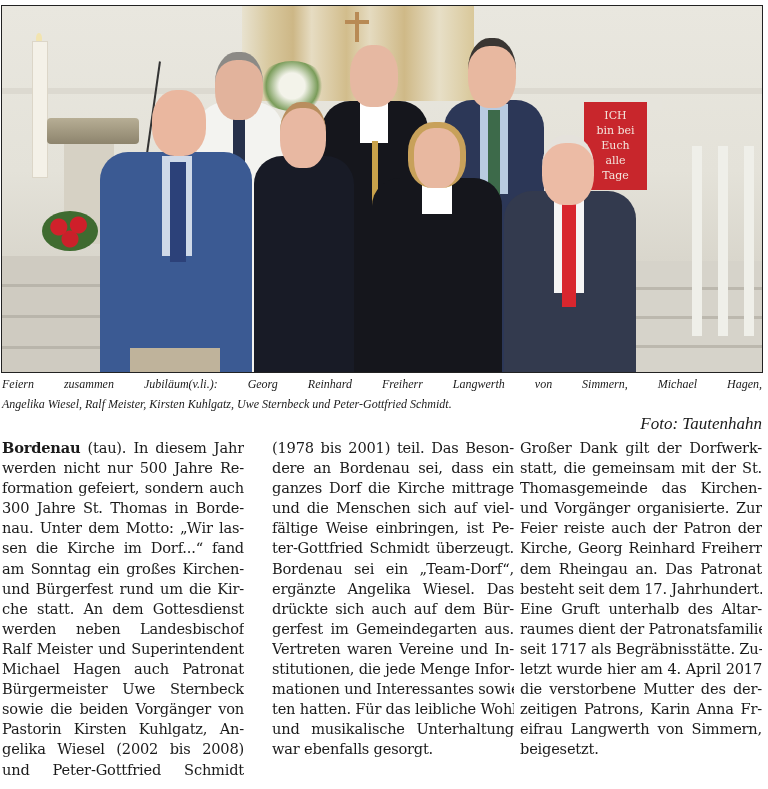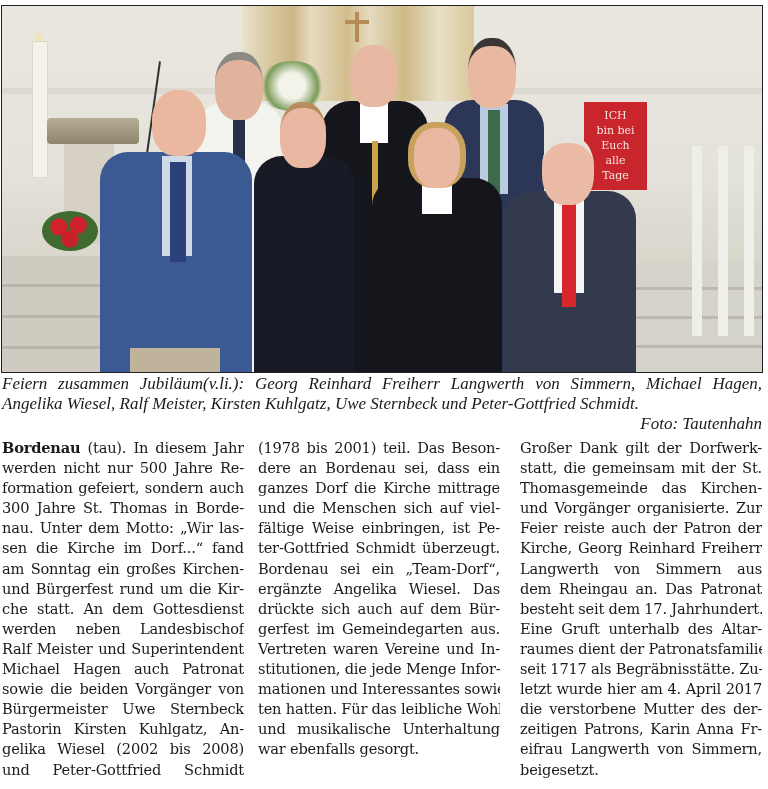--- a/index.html
+++ b/index.html
@@ -27,30 +27,30 @@
 
   
   .person { position: absolute; }
   .person .head { position: absolute; border-radius: 45% 45% 42% 42%; background: #e9b9a1; }
   .person .body { position: absolute; border-radius: 28px 28px 0 0; }
   .person .shirt { position: absolute; background: #f2f2f2; }
   .person .tie { position: absolute; }
   .person .collar { position: absolute; background: #ffffff; }
 
   
-  .caption { position: absolute; left: 2px; top: 374px; width: 760px; font-family: "Liberation Serif", serif; font-style: italic; font-size: 17px; line-height: 20px; color: #1a1a1a; }
+  .caption { position: absolute; left: 2px; top: 374px; width: 760px; font-family: "Liberation Serif", serif; font-style: italic; font-size: 12px; line-height: 20px; color: #1a1a1a; }
   .caption .line { display: block; white-space: nowrap; text-align: justify; text-align-last: justify; }
   .caption .line.last { text-align-last: left; }
   .credit { position: absolute; right: 6px; top: 414px; font-family: "Liberation Serif", serif; font-style: italic; font-size: 17px; line-height: 20px; color: #1a1a1a; }
 
   
   .article { position: absolute; left: 0; top: 438px; width: 768px; height: 351px; }
   .col { position: absolute; top: 0; width: 242px; font-family: "DejaVu Serif", serif; font-size: 14.6px; line-height: 20.1px; color: #1a1a1a; letter-spacing: -0.2px; }
   .col.c1 { left: 2px; }
-  .col.c2 { left: 258px; }
+  .col.c2 { left: 272px; }
   .col.c3 { left: 520px; }
   .col .ln { display: block; white-space: nowrap; text-align: justify; text-align-last: justify; height: 20.1px; overflow: hidden; }
   .col .ln.end { text-align-last: left; }
   .col .dateline { font-weight: bold; }
 </style>
 </head>
 <body>
 
 <div class="photo">
   <div class="wall-panel"></div>
@@ -131,22 +131,22 @@
     <span class="ln">formation gefeiert, sondern auch</span>
     <span class="ln">300 Jahre St. Thomas in Borde-</span>
     <span class="ln">nau. Unter dem Motto: „Wir las-</span>
     <span class="ln">sen die Kirche im Dorf...“ fand</span>
     <span class="ln">am Sonntag ein großes Kirchen-</span>
     <span class="ln">und Bürgerfest rund um die Kir-</span>
     <span class="ln">che statt. An dem Gottesdienst</span>
     <span class="ln">werden neben Landesbischof</span>
     <span class="ln">Ralf Meister und Superintendent</span>
     <span class="ln">Michael Hagen auch Patronat</span>
+    <span class="ln">Bürgermeister Uwe Sternbeck</span>
     <span class="ln">sowie die beiden Vorgänger von</span>
-    <span class="ln">Bürgermeister Uwe Sternbeck</span>
     <span class="ln">Pastorin Kirsten Kuhlgatz, An-</span>
     <span class="ln">gelika Wiesel (2002 bis 2008)</span>
     <span class="ln">und Peter-Gottfried Schmidt</span>
   </div>
 
   <div class="col c2">
     <span class="ln">(1978 bis 2001) teil. Das Beson-</span>
     <span class="ln">dere an Bordenau sei, dass ein</span>
     <span class="ln">ganzes Dorf die Kirche mittrage</span>
     <span class="ln">und die Menschen sich auf viel-</span>
@@ -164,21 +164,20 @@
     <span class="ln end">war ebenfalls gesorgt.</span>
   </div>
 
   <div class="col c3">
     <span class="ln">Großer Dank gilt der Dorfwerk-</span>
     <span class="ln">statt, die gemeinsam mit der St.</span>
     <span class="ln">Thomasgemeinde das Kirchen-</span>
     <span class="ln">und Vorgänger organisierte. Zur</span>
     <span class="ln">Feier reiste auch der Patron der</span>
     <span class="ln">Kirche, Georg Reinhard Freiherr</span>
-    <span class="ln">Langwerth von Simmern aus</span>
     <span class="ln">dem Rheingau an. Das Patronat</span>
     <span class="ln">besteht seit dem 17. Jahrhundert.</span>
     <span class="ln">Eine Gruft unterhalb des Altar-</span>
     <span class="ln">raumes dient der Patronatsfamilie</span>
     <span class="ln">seit 1717 als Begräbnisstätte. Zu-</span>
     <span class="ln">letzt wurde hier am 4. April 2017</span>
     <span class="ln">die verstorbene Mutter des der-</span>
     <span class="ln">zeitigen Patrons, Karin Anna Fr-</span>
     <span class="ln">eifrau Langwerth von Simmern,</span>
     <span class="ln end">beigesetzt.</span>

